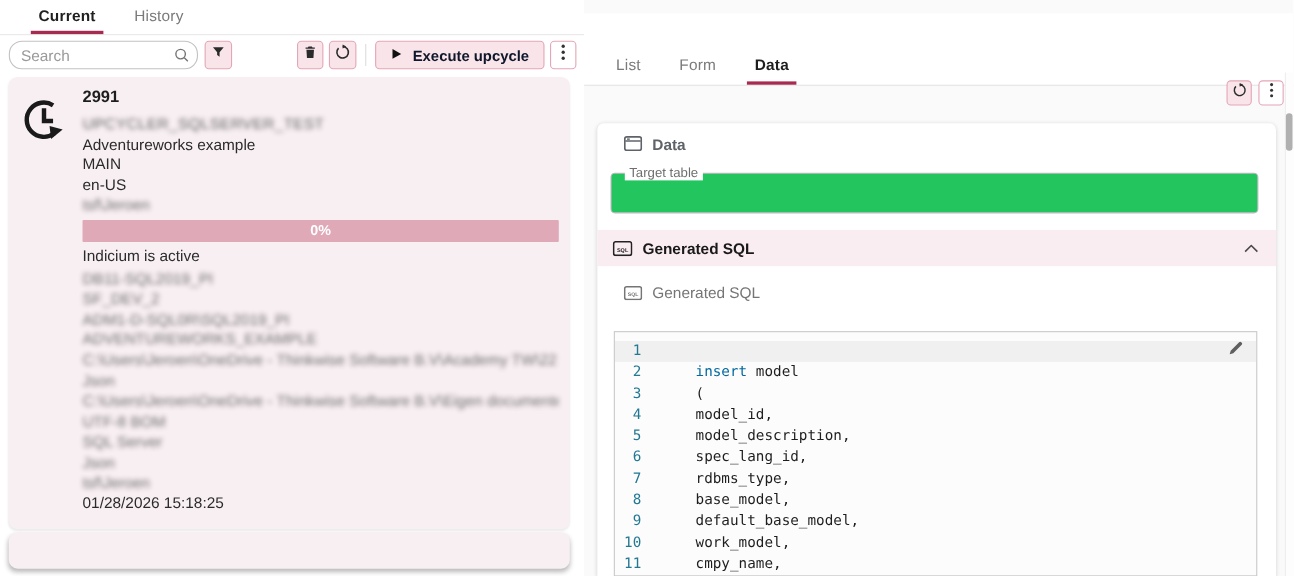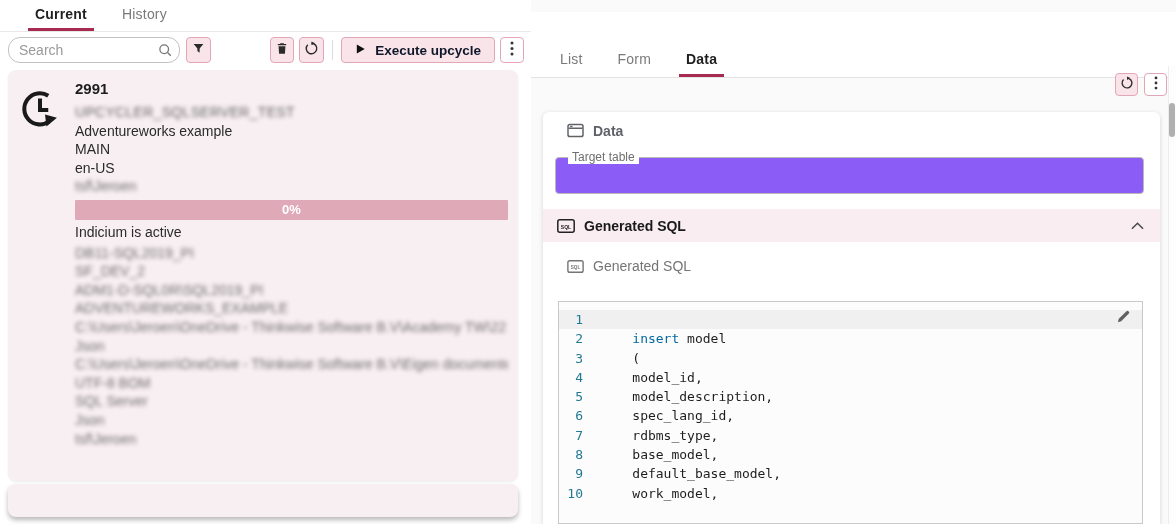--- a/index.html
+++ b/index.html
@@ -60,21 +60,21 @@
   .right-toolbar { position:absolute; top:73px; right:9px; display:flex; gap:6px; }
   .sq-btn { width:23px; height:23px; border:1px solid #e3a6b6; border-radius:4px; background:#f9e4ea;
             display:flex; align-items:center; justify-content:center; cursor:pointer; }
   .sq-btn.white { background:#fff; }
 
   .panel-card { position:absolute; left:12px; right:16px; top:112px; bottom:0; background:#fff;
                 border-radius:6px 6px 0 0; box-shadow:0 1px 4px rgba(0,0,0,.16); overflow:hidden; }
   .group-header { display:flex; align-items:center; gap:9px; margin:9px 0 0 24px; color:#5f6368;
                   font-size:14px; font-weight:700; height:19px; }
   .target-field { position:relative; margin:17px 16px 0 12px; height:37px; border:1px solid #b9b9b9;
-                  border-radius:4px; background:#8b5cf6; }
+                  border-radius:4px; background:#22c55e; }
   .target-label { position:absolute; top:-8px; left:12px; background:#fff; padding:0 4px;
                   font-size:12px; color:#6f6f6f; }
   .target-input { position:absolute; left:0; top:0; width:100%; height:100%; border:none; outline:none;
                   background:transparent; padding:0 12px; font-size:14px; color:#222;
                   font-family:"Liberation Sans", sans-serif; }
   .accordion { margin-top:15px; height:33px; background:#f9edf1; display:flex; align-items:center;
                padding:0 16px 0 14px; cursor:pointer; }
   .accordion-title { margin-left:9px; font-size:14px; font-weight:700; color:#191919; }
   .chevron { margin-left:auto; display:flex; }
   .editor-label { display:flex; align-items:center; gap:9px; margin:15px 0 0 24px; color:#757575;
@@ -207,20 +207,21 @@
             <div class="detail-line redacted">C:\Users\Jeroen\OneDrive - Thinkwise Software B.V\Eigen documenten</div>
 
             <div class="detail-line redacted">UTF-8 BOM</div>
 
             <div class="detail-line redacted">SQL Server</div>
 
             <div class="detail-line redacted">Json</div>
 
             <div class="detail-line redacted">tsf\Jeroen</div>
           </div>
+        <div class="timestamp">01/28/2026 15:18:25</div>
       </div>
       <div class="job-card-next"></div>
     </div>
   </div>
 
   <div class="right-col">
 
     <div class="right-tabbar">
 
         <div class="tab">
@@ -333,20 +334,24 @@
               <span class="lc"><span>    base_model,</span></span>
             </div>
             <div class="code-row">
               <span class="ln">9</span>
               <span class="lc"><span>    default_base_model,</span></span>
             </div>
             <div class="code-row">
               <span class="ln">10</span>
               <span class="lc"><span>    work_model,</span></span>
             </div>
+            <div class="code-row">
+              <span class="ln">11</span>
+              <span class="lc"><span>    cmpy_name,</span></span>
+            </div>
           </div>
         <span class="pencil">
           <svg width="15" height="15" viewBox="0 0 16 16">
               <path d="M2 14 L3 10.5 L11.2 2.3 a1.4 1.4 0 0 1 2 0 l.5 .5 a1.4 1.4 0 0 1 0 2 L5.5 13 Z" fill="#5f5f5f"></path>
             </svg>
         </span>
       </div>
     </div>
 
     <div class="scroll-track">

